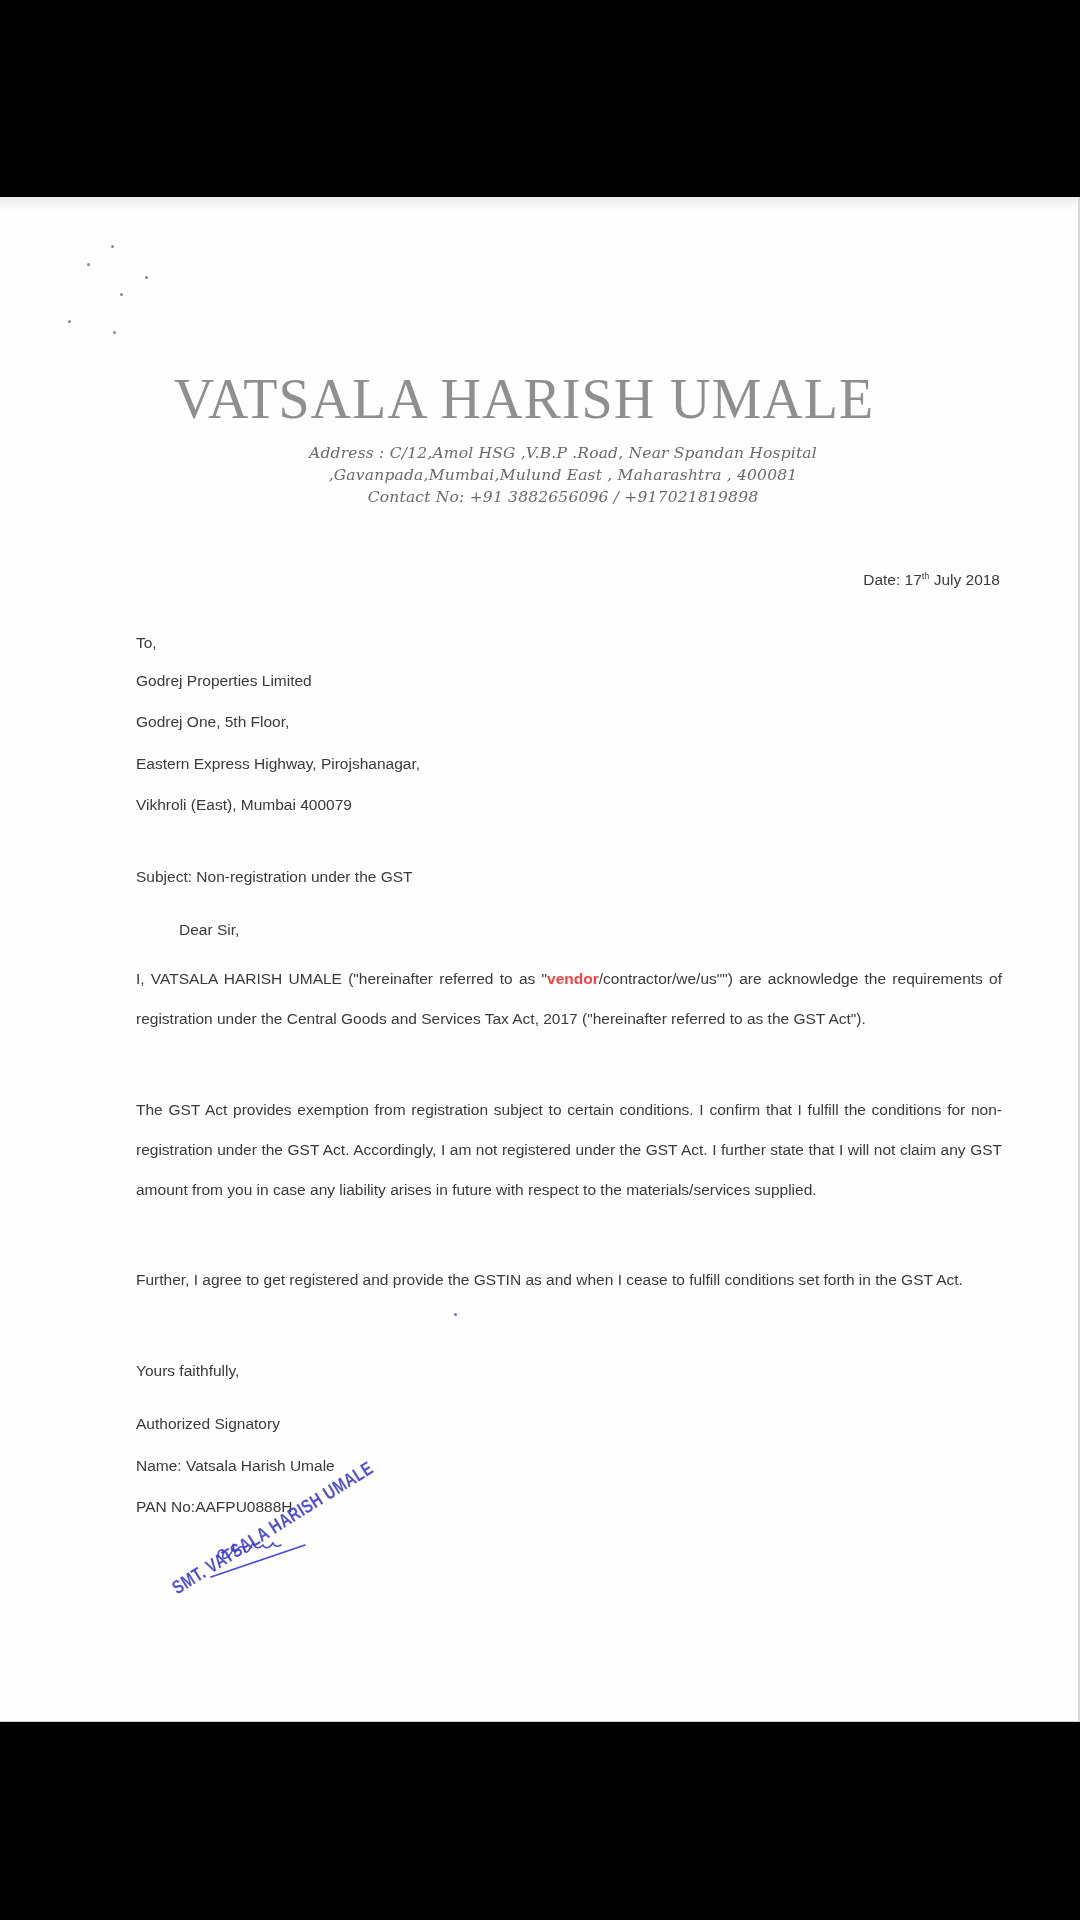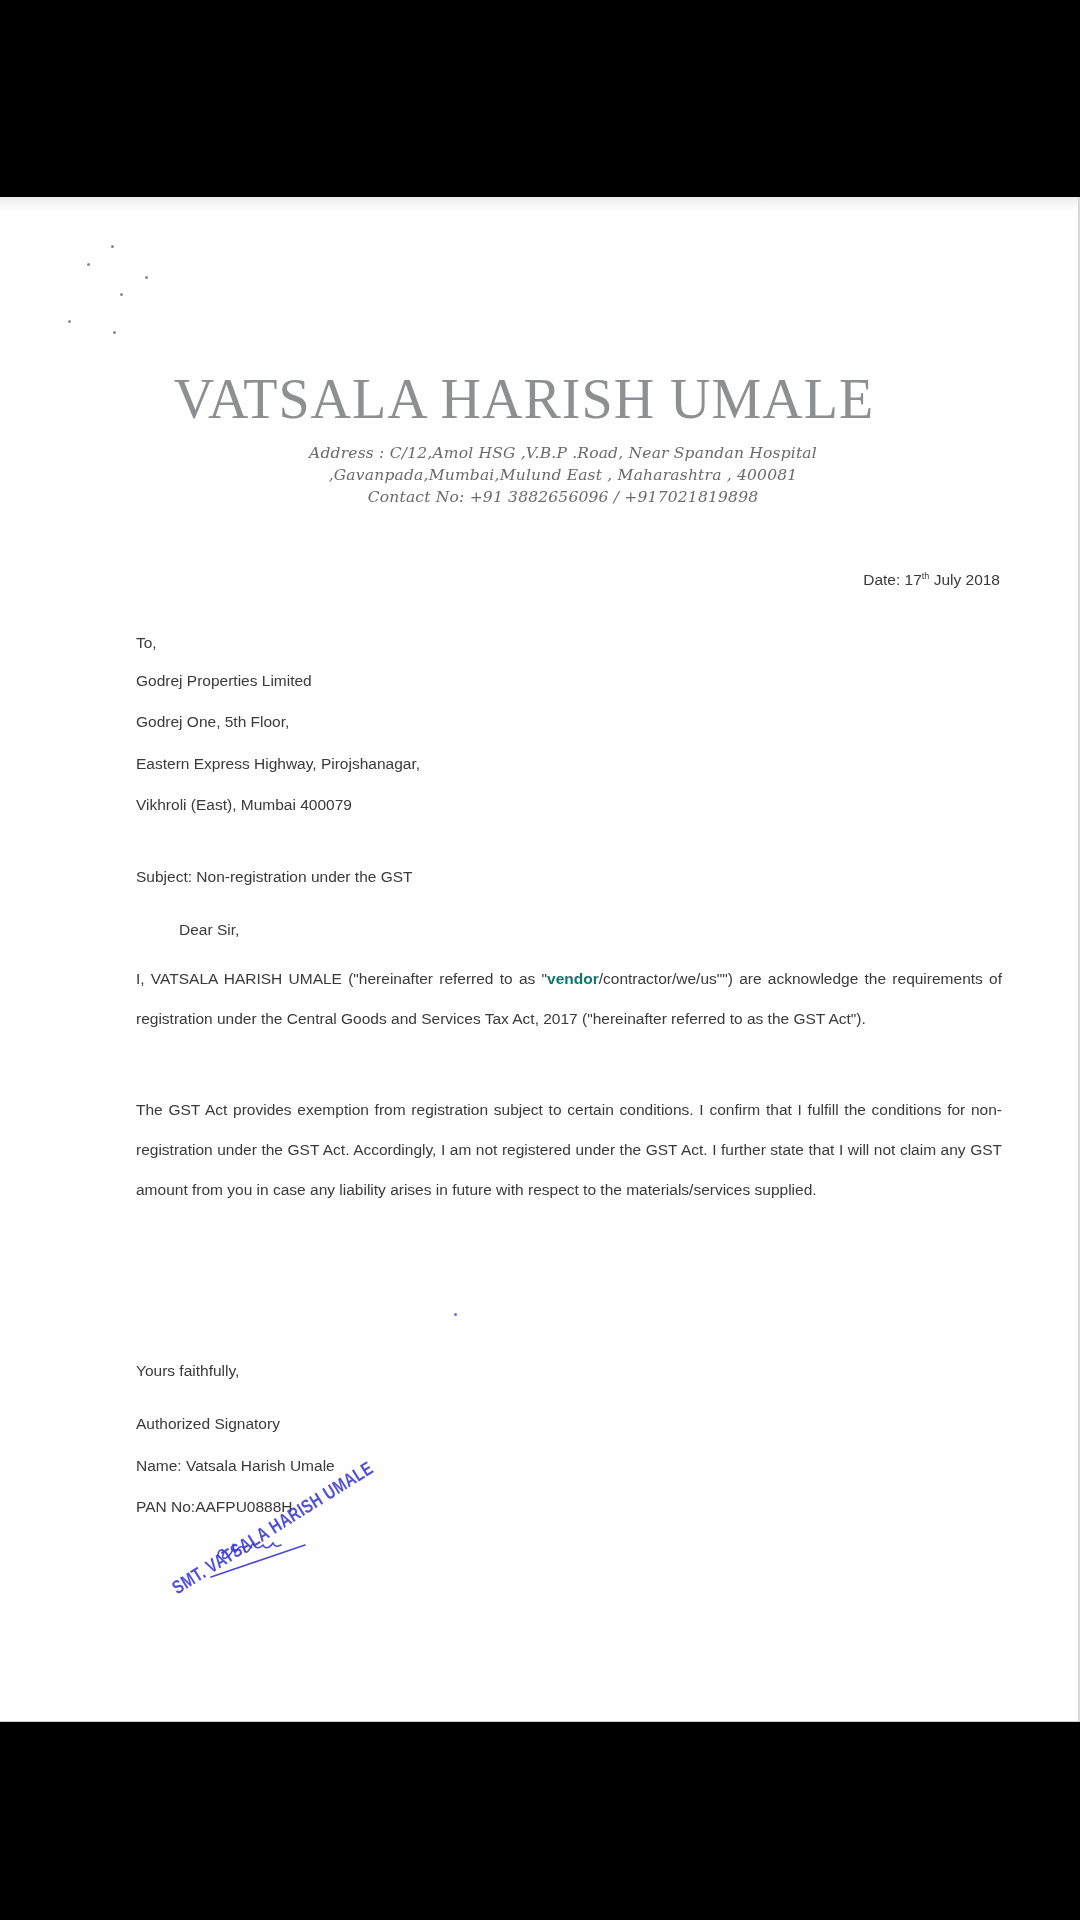--- a/index.html
+++ b/index.html
@@ -52,21 +52,21 @@
     .to { left: 136px; top: 437px; }
     .addr-line { left: 136px; }
     .subject { left: 136px; top: 671px; }
     .salutation { left: 136px; top: 724px; margin-left: 43px; }
 
     .para {
       position: absolute; left: 136px; width: 866px;
       font-size: 15.5px; line-height: 40px; color: #3a3a3a;
       text-align: justify; text-align-last: left;
     }
-    .para b { color: #0f766e; }
+    .para b { color: #ef4444; }
     .p1 { top: 762px; }
     .p2 { top: 893px; }
     .p3 { top: 1063px; }
 
     .closing { left: 136px; top: 1165px; }
     .sig-title { left: 136px; top: 1218px; }
     .sig-name { left: 136px; top: 1260px; }
     .sig-pan { left: 136px; top: 1301px; }
 
     .stamp {
@@ -110,20 +110,21 @@
   <div class="abs body-text addr-line" style="top:475px;">Godrej Properties Limited</div>
   <div class="abs body-text addr-line" style="top:516px;">Godrej One, 5th Floor,</div>
   <div class="abs body-text addr-line" style="top:558px;">Eastern Express Highway, Pirojshanagar,</div>
   <div class="abs body-text addr-line" style="top:599px;">Vikhroli (East), Mumbai 400079</div>
 
   <div class="abs body-text subject">Subject: Non-registration under the GST</div>
   <div class="abs body-text salutation">Dear Sir,</div>
 
   <div class="para p1"><span>I, VATSALA HARISH UMALE ("hereinafter referred to as "</span><b>vendor</b><span>/contractor/we/us"") are acknowledge the requirements of registration under the Central Goods and Services Tax Act, 2017 ("hereinafter referred to as the GST Act").</span></div>
   <div class="para p2">The GST Act provides exemption from registration subject to certain conditions. I confirm that I fulfill the conditions for non-registration under the GST Act. Accordingly, I am not registered under the GST Act. I further state that I will not claim any GST amount from you in case any liability arises in future with respect to the materials/services supplied.</div>
+  <div class="para p3">Further, I agree to get registered and provide the GSTIN as and when I cease to fulfill conditions set forth in the GST Act.</div>
 
   <div class="blue-dot"></div>
 
   <div class="abs body-text closing">Yours faithfully,</div>
   <div class="abs body-text sig-title">Authorized Signatory</div>
   <div class="abs body-text sig-name">Name: Vatsala Harish Umale</div>
   <div class="abs body-text sig-pan">PAN No:AAFPU0888H</div>
 
   <svg class="signature" viewBox="0 0 120 70">
     <path d="M14 38 C10 30, 22 28, 18 36 C16 42, 24 40, 28 30 C30 24, 26 22, 30 34 C34 26, 38 26, 40 32 C42 36, 46 28, 48 24 C50 30, 54 30, 58 26 C60 30, 64 30, 68 24 C70 28, 72 28, 76 26" fill="none" stroke="#4a4ad8" stroke-width="1.6" stroke-linecap="round"></path>

